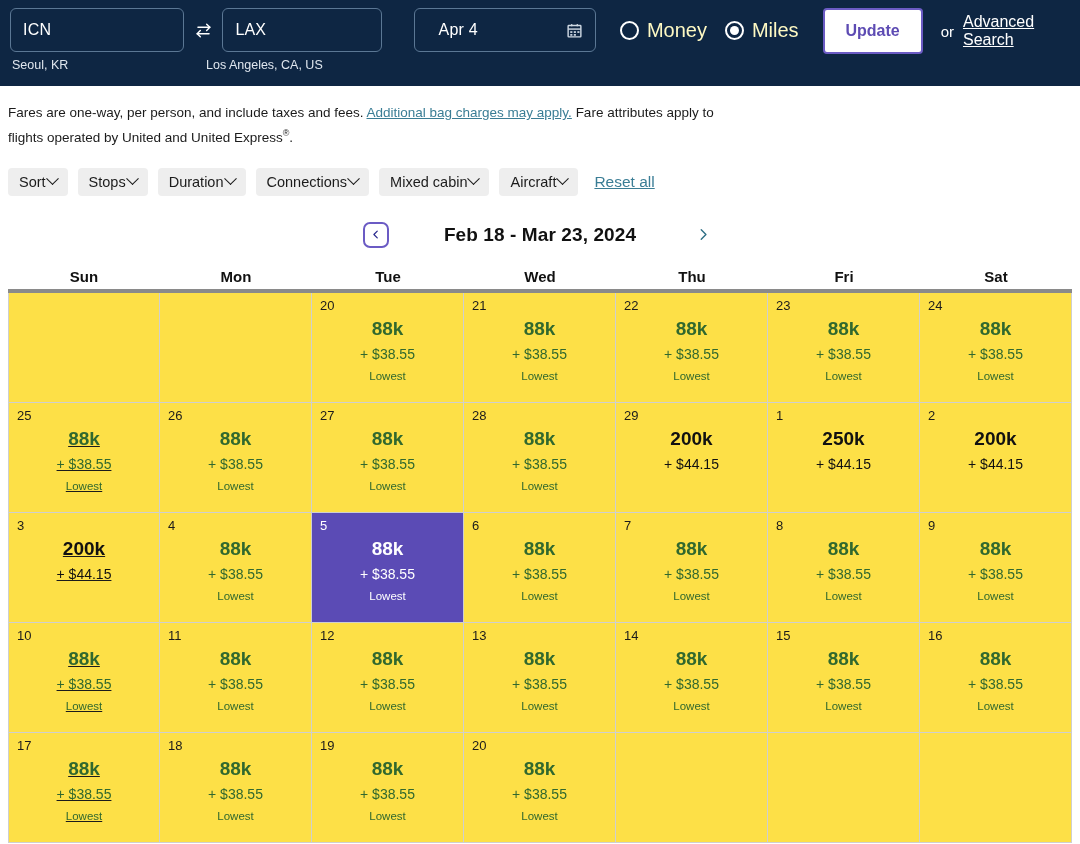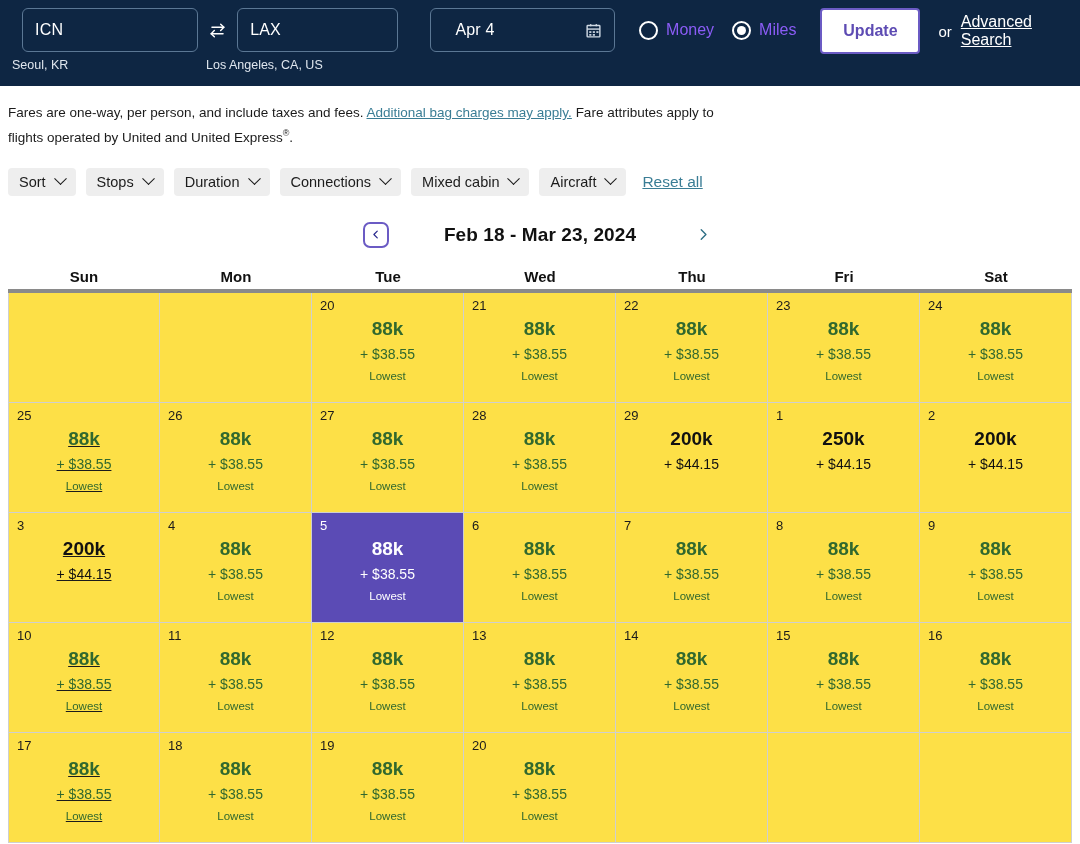--- a/index.html
+++ b/index.html
@@ -31,21 +31,21 @@
     border-radius:6px;
     background:transparent;
     height:44px;
     display:flex;
     align-items:center;
     padding:0 12px;
     color:#ffffff;
     font-size:16px;
   }
   .field .val{ color:#ffffff; font-size:16px; letter-spacing:.2px;}
-  .f-origin{ width:184px; margin-left:14px;}
+  .f-origin{ width:184px; margin-left:2px;}
   .f-dest{ width:168px; }
   .f-date{ width:192px; justify-content:space-between; margin-left:32px;padding-left:24px;}
   .sublabel{
     position:absolute;
     top:58px;
     color:#dfe6ee;
     font-size:12.5px;
     white-space:nowrap;
   }
   .sub-origin{ left:12px; }
@@ -59,21 +59,21 @@
   }
 
   .cal-ico{ width:17px; height:17px; position:relative; }
 
   .radios{
     display:flex; align-items:center;
     height:44px; margin-left:24px; gap:18px;
   }
   .radio{
     display:flex; align-items:center; gap:8px;
-    color:#8b5cf6; font-size:16px; cursor:pointer;
+    color:#fef9c3; font-size:20px; cursor:pointer;
   }
   .radio .dot{
     width:19px;height:19px;border-radius:50%;
     border:2px solid #ffffff;
     display:flex;align-items:center;justify-content:center;
     flex:0 0 auto;
   }
   .radio.on .dot::after{
     content:"";width:9px;height:9px;border-radius:50%;
     background:#ffffff;display:block;
@@ -125,21 +125,21 @@
     gap:10px;
   }
   .chip{
     background:#eeeeee;
     border:none;
     border-radius:4px;
     height:28px;
     padding:0 11px;
     font-size:14.5px;
     color:#1b1b1b;
-    display:flex;align-items:center;gap:10px;
+    display:flex;align-items:center;gap:2px;
     cursor:pointer;
     font-family:"Liberation Sans", sans-serif;
   }
   .chev{
     width:9px;height:9px;
     border-right:1.6px solid #1b1b1b;
     border-bottom:1.6px solid #1b1b1b;
     transform:rotate(45deg) translate(-2px,-2px);
   }
   .reset{

